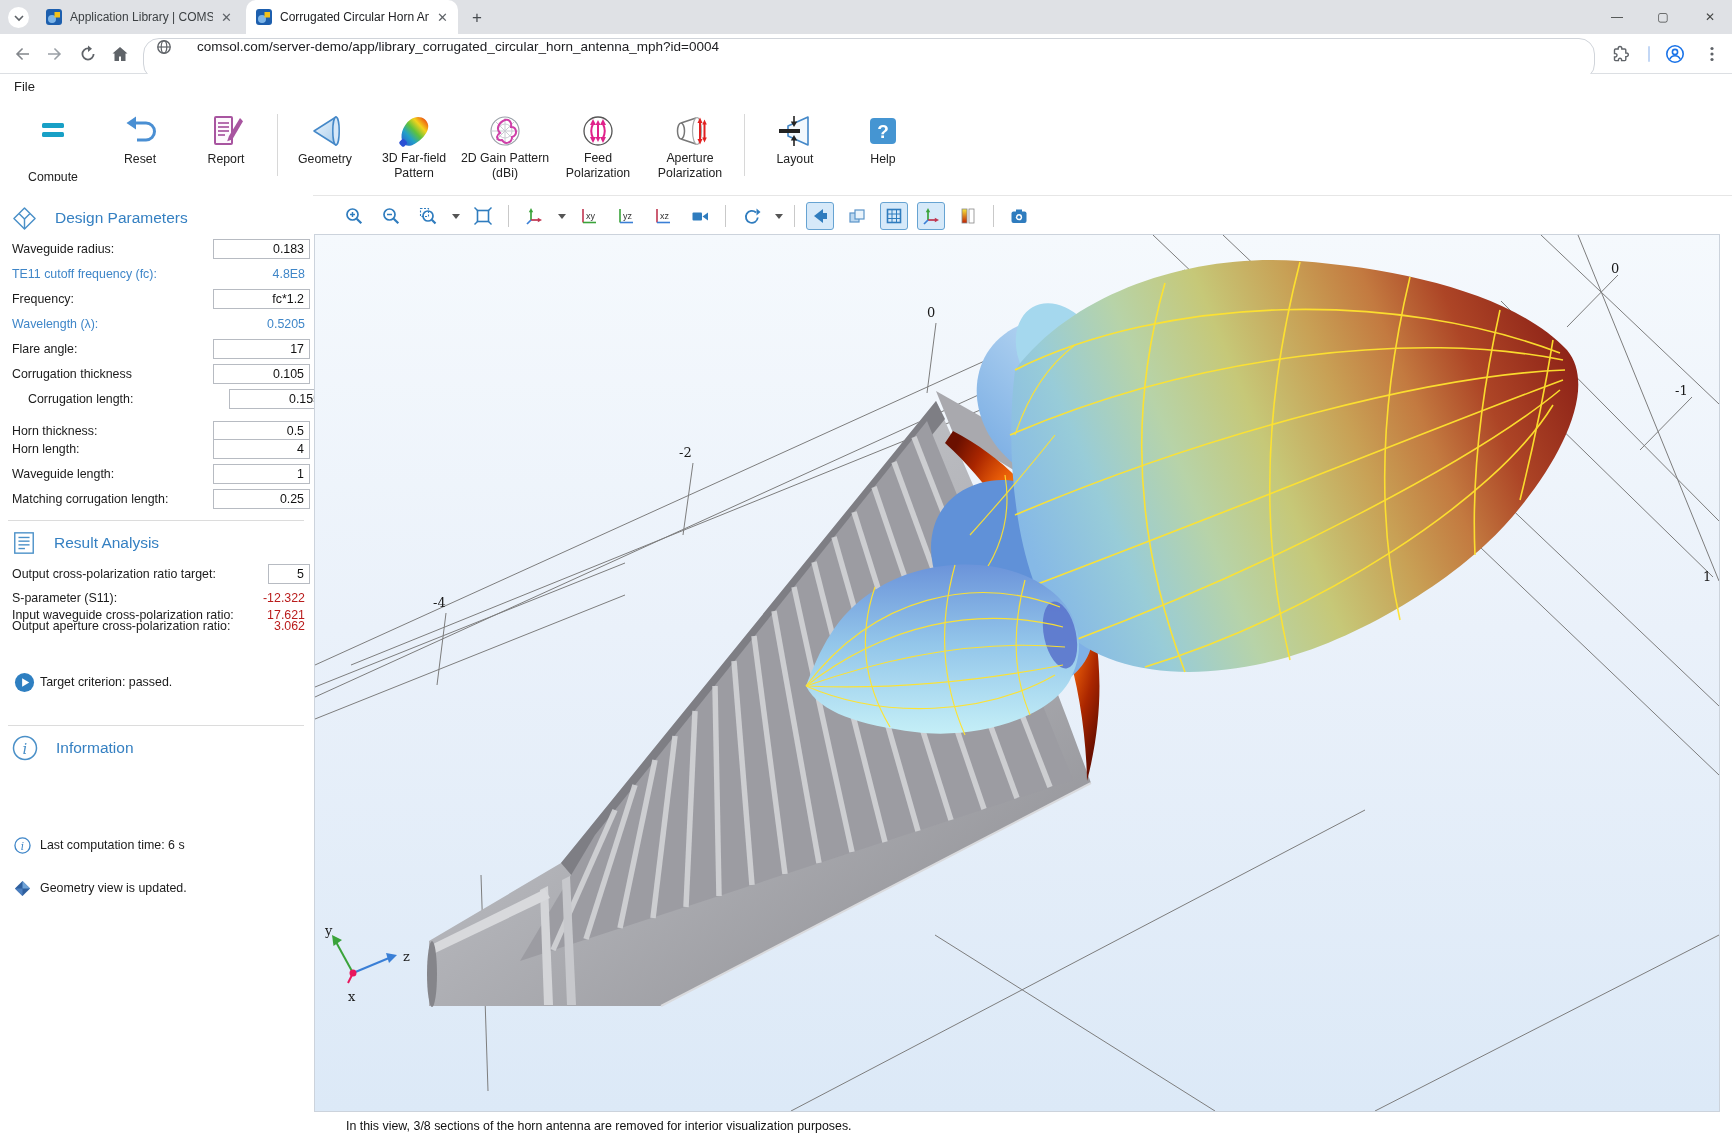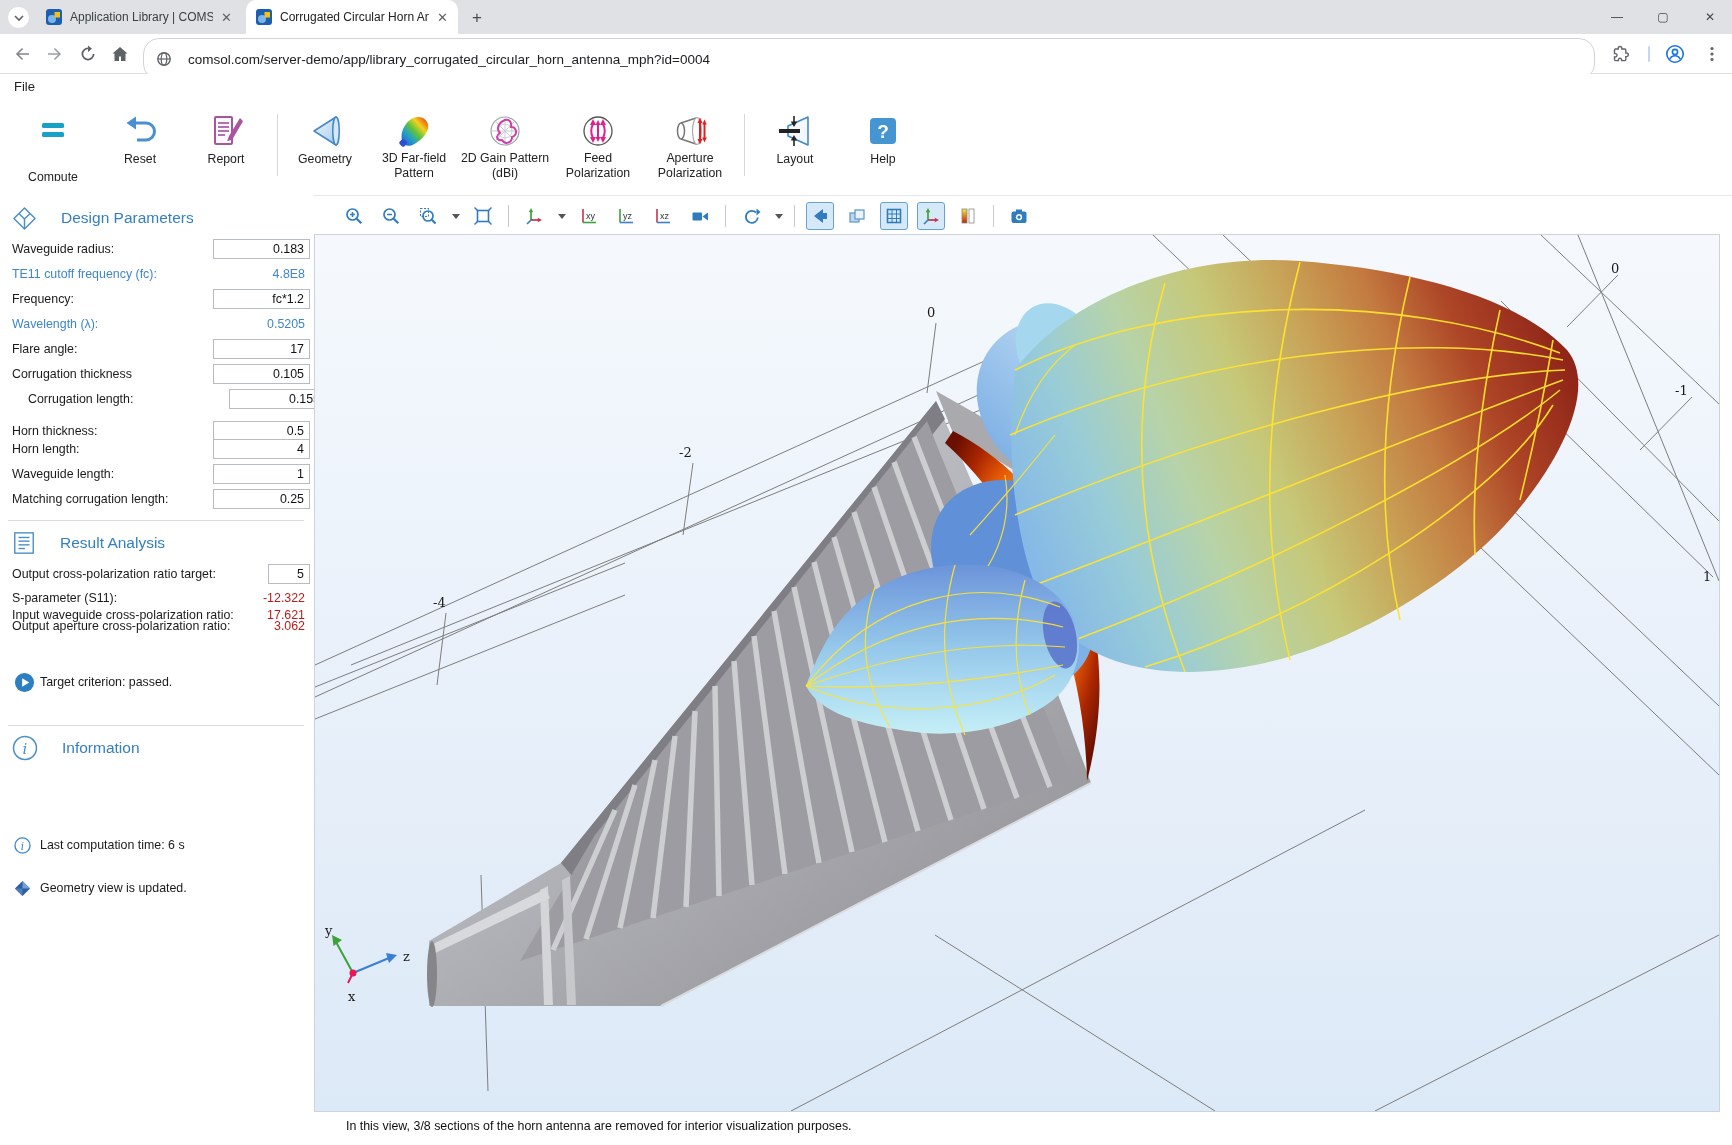--- a/index.html
+++ b/index.html
@@ -14,35 +14,35 @@
   .tab.active{background:#fff;border-radius:10px 10px 0 0;}
   .tab.active .title{color:#202124;}
   .tab-close{font-size:13px;color:#5f6368;line-height:1;}
   .newtab{position:absolute;left:466px;top:7px;width:22px;height:22px;display:flex;align-items:center;justify-content:center;
           font-size:17px;color:#474b4f;}
   .winctl{position:absolute;top:0;height:34px;width:34px;display:flex;align-items:center;justify-content:center;
           font-size:12px;color:#454746;}
   .navbar{position:absolute;left:0;top:34px;width:100%;height:40px;background:#fff;border-bottom:1px solid #dcdfe3;box-sizing:border-box;}
   .navbtn{position:absolute;top:10px;width:20px;height:20px;}
   .urlpill{position:absolute;left:143px;top:4px;width:1452px;height:42px;border:1px solid #d0d4da;border-radius:16px;
-           background:#fff;display:flex;align-items:center;box-sizing:border-box;padding-left:12px;gap:16px;}
+           background:#fff;display:flex;box-sizing:border-box;padding-left:12px;gap:25px;}
   .urltext{font-size:13.5px;color:#202124;}
   .nav-sep{position:absolute;left:1648px;top:12px;width:2px;height:16px;background:#c3d7f5;border-radius:1px;}
   
   .menubar{position:absolute;left:0;top:74px;width:100%;height:26px;background:#fff;}
   .menu-item{position:absolute;left:14px;top:5px;font-size:13px;color:#222;}
   .ribbon{position:absolute;left:0;top:100px;width:100%;height:81px;background:#fff;}
   .rbtn{position:absolute;top:12px;width:90px;height:68px;display:flex;flex-direction:column;align-items:center;}
   .ricon{height:38px;display:flex;align-items:center;justify-content:center;}
   .rlabel{font-size:12.3px;line-height:1.18;color:#222;text-align:center;margin-top:2px;}
   .rib-sep{position:absolute;top:14px;width:1px;height:62px;background:#d8d8d8;}
   .hairline{position:absolute;left:0;top:195px;width:100%;height:1px;background:#e6e6e6;}
   
   .sidebar{position:absolute;left:0;top:181px;width:313px;height:964px;background:#fff;}
-  .sec-head{position:absolute;left:12px;height:26px;display:flex;align-items:center;gap:24px;}
+  .sec-head{position:absolute;left:12px;height:26px;display:flex;align-items:center;gap:18px;}
   .sec-title{font-size:15.5px;color:#3580c2;}
   .divider{position:absolute;left:8px;width:296px;height:1px;background:#dcdcdc;}
   .prow{position:absolute;left:0;width:290px;height:25px;}
   .plabel{position:absolute;left:12px;top:5px;font-size:12.4px;color:#1b1b1b;white-space:nowrap;}
   .plabel.blue{color:#3f86c8;}
   .pinput{position:absolute;left:213px;top:2px;width:97px;height:20px;border:1px solid #b7bbc2;background:#fff;
           font-family:"Liberation Sans",sans-serif;font-size:12.4px;text-align:right;padding:0 5px 0 2px;box-sizing:border-box;color:#111;}
   .pinput.small{left:268px;width:42px;}
   .pro{position:absolute;left:213px;top:5px;width:92px;text-align:right;font-size:12.4px;color:#3f86c8;}
   .pro.black{color:#b91c1c;}

